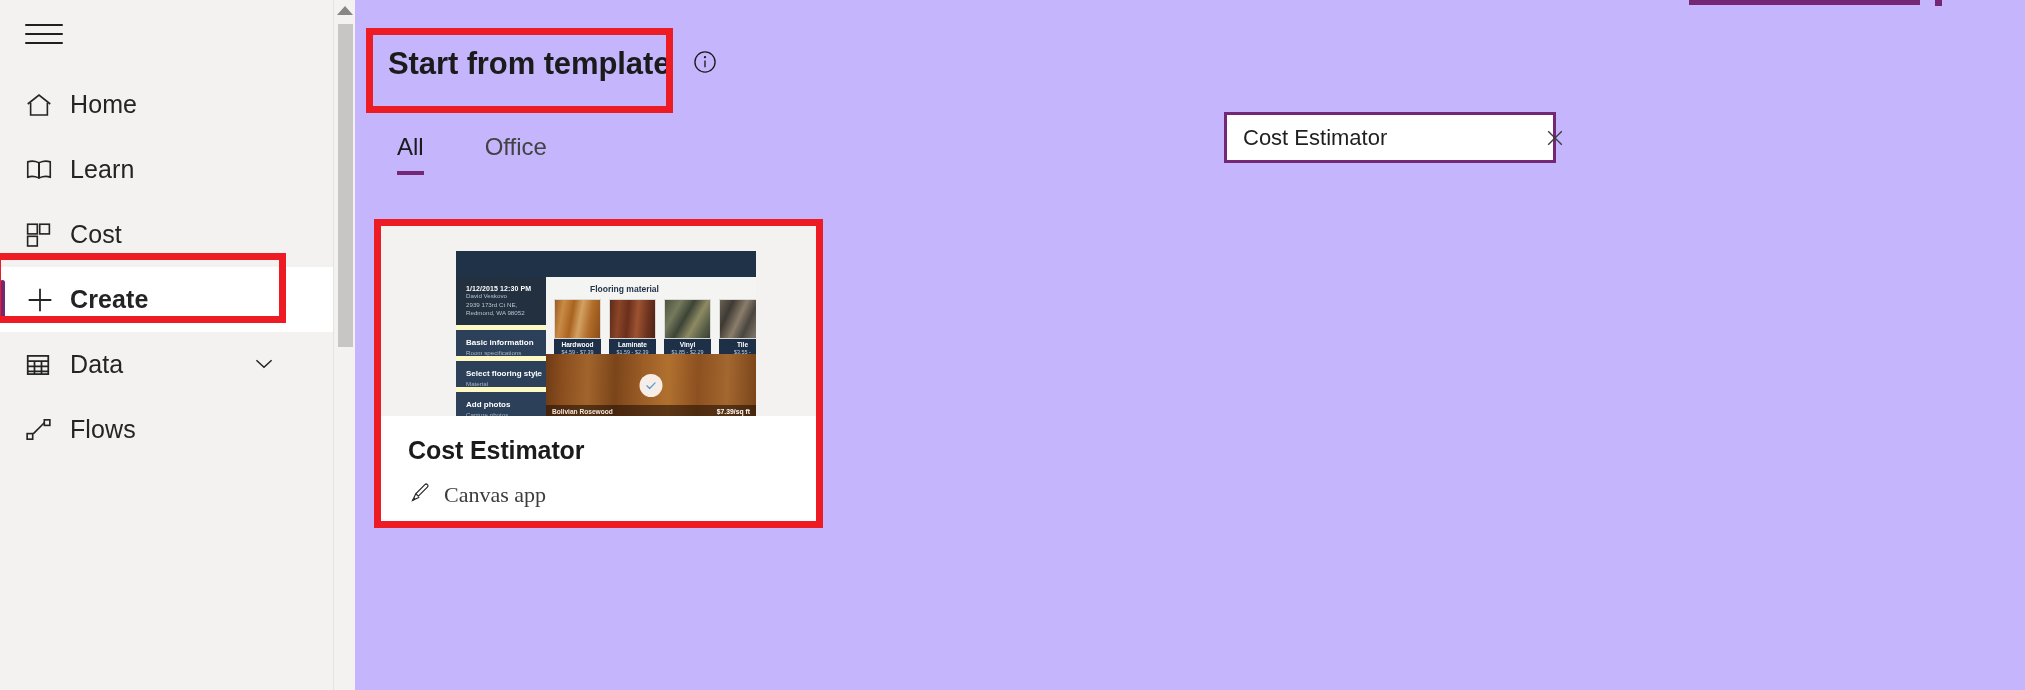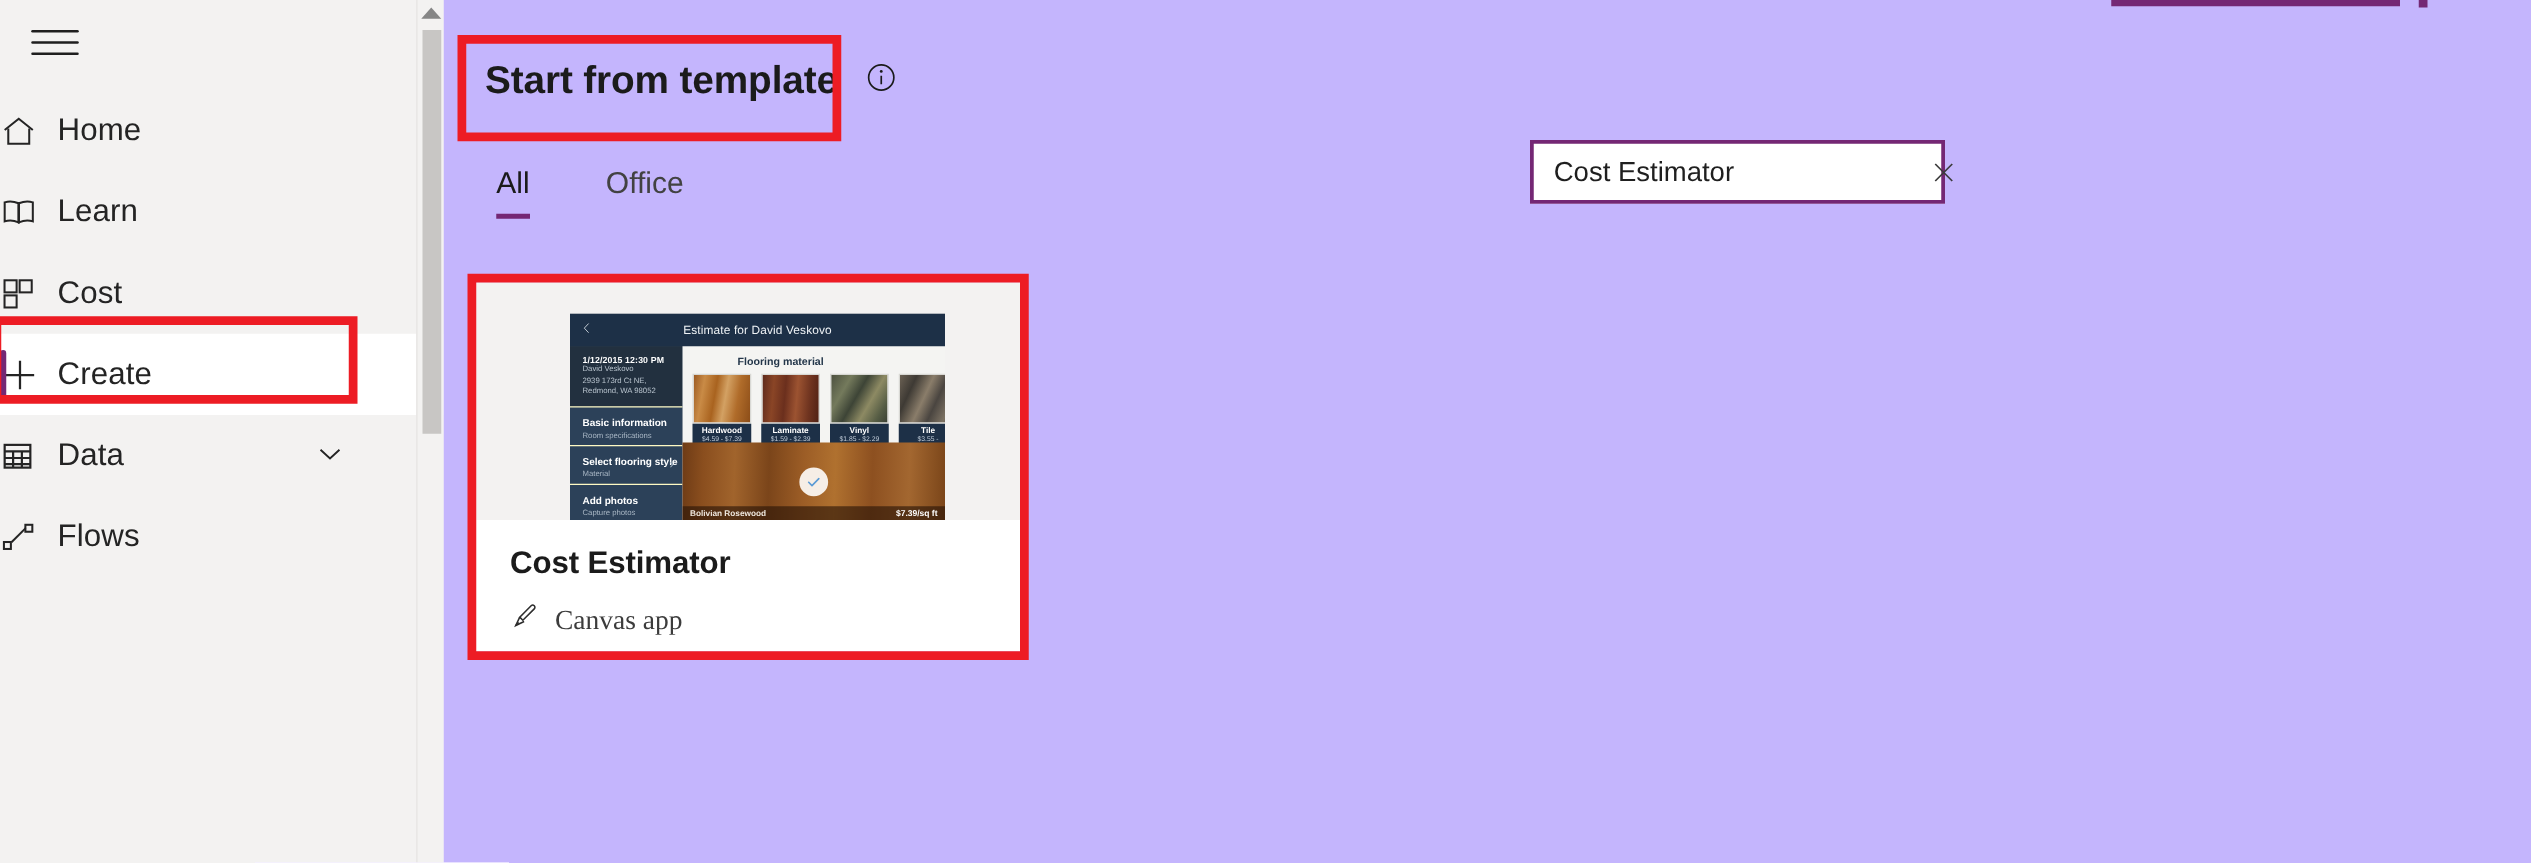--- a/index.html
+++ b/index.html
@@ -42,20 +42,21 @@
     border-radius: 1px;
   }
 
   .navlist { position: absolute; left: 0; top: 72px; width: 355px; }
 
   .navitem {
     position: relative;
     height: 65px;
     display: flex;
     align-items: center;
+    padding-left: 24px;
     color: #242424;
   }
   .navitem .ico {
     width: 46px;
     min-width: 46px;
     height: 40px;
     display: flex;
     align-items: center;
     justify-content: flex-start;
     color: #242424;
@@ -70,21 +71,21 @@
   .navitem .chev {
     position: absolute;
     right: 78px;
     top: 50%;
     transform: translateY(-50%);
     color: #242424;
   }
   .navitem.selected {
     background: #ffffff;
   }
-  .navitem.selected .lbl { font-weight: normal; }
+  .navitem.selected .lbl { font-weight: bold; }
   .navitem.selected .pill {
     position: absolute;
     left: 0; top: 50%;
     transform: translateY(-50%);
     width: 5px; height: 40px;
     border-radius: 3px;
     background: #742774;
   }
 
   
@@ -278,21 +279,21 @@
   .pv-addr {
     padding: 8px 0 8px 10px;
     background: #22303f;
     height: 48px;
   }
   .pv-addr .l1 { font-size: 7px; color: #ffffff; font-weight: bold; letter-spacing: .1px; }
   .pv-addr .l { font-size: 6.2px; color: #b8c3cd; line-height: 1.38; }
   .pv-sec {
     position: relative;
     padding: 8px 0 7px 10px;
-    border-top: 1px solid #fef9c3;
+    border-top: 5px solid #fef9c3;
     height: 31px;
   }
   .pv-sec .t { font-size: 8px; color: #ffffff; font-weight: bold; }
   .pv-sec .s { font-size: 6.2px; color: #a8b6c4; margin-top: 2px; }
   .pv-sec .ch {
     position: absolute; right: 7px; top: 50%;
     transform: translateY(-50%);
     color: #9fb0c0; font-size: 10px;
   }
 
@@ -517,28 +518,20 @@
           <path d="M5.2 5.2 18.8 18.8M18.8 5.2 5.2 18.8"></path>
         </svg>
       </button>
     </div>
 
     <div id="card">
 
       <div id="card-thumb">
         <div id="preview">
 
-          <div id="pv-top">
-            <span id="pv-back">
-              <svg width="11" height="11" viewBox="0 0 24 24" fill="none" stroke="currentColor" stroke-width="1.6">
-                <path d="M15 4 7.5 12l7.5 8"></path>
-              </svg>
-            </span>
-            <span id="pv-top-title">Estimate for David Veskovo</span>
-          </div>
 
           <div id="pv-left">
             <div class="pv-addr">
               <div class="l1">1/12/2015 12:30 PM</div>
               <div class="l">David Veskovo</div>
               <div class="l">2939 173rd Ct NE,</div>
               <div class="l">Redmond, WA 98052</div>
             </div>
 
             <div class="pv-sec">

